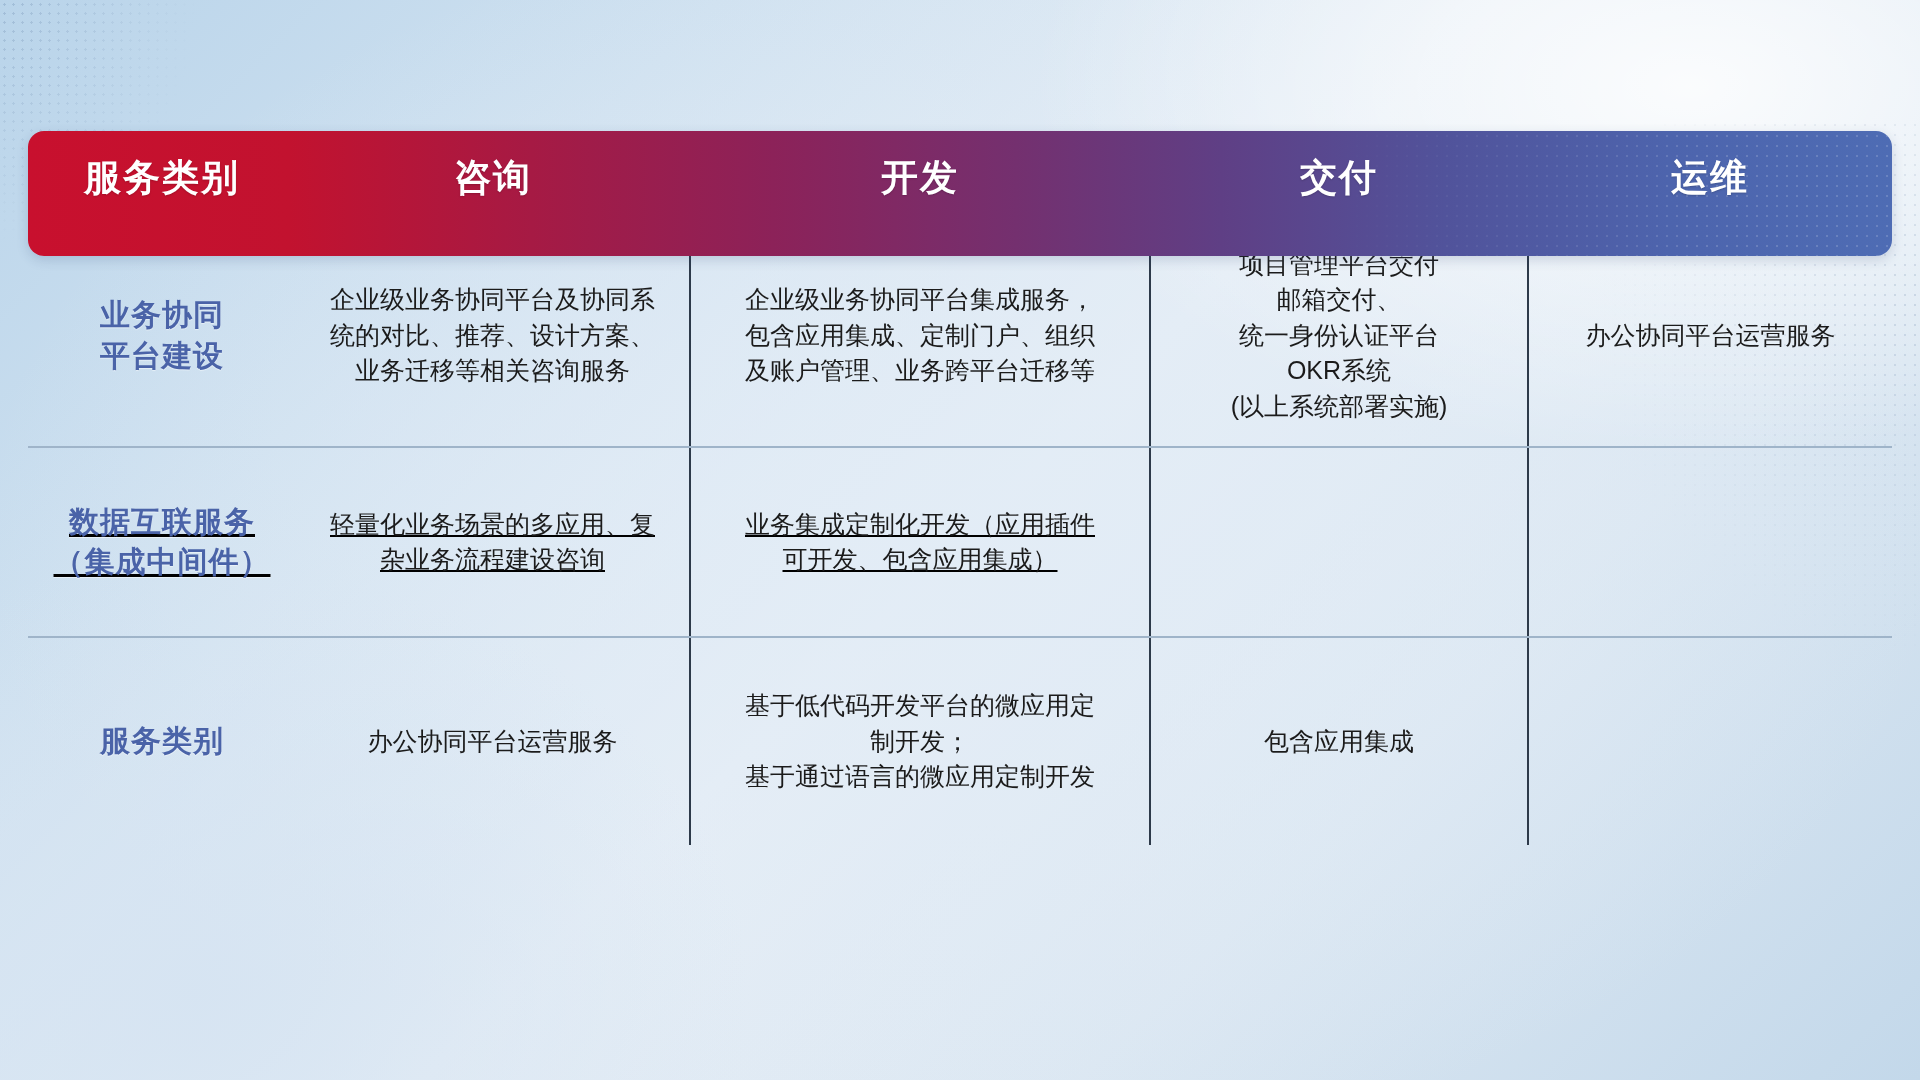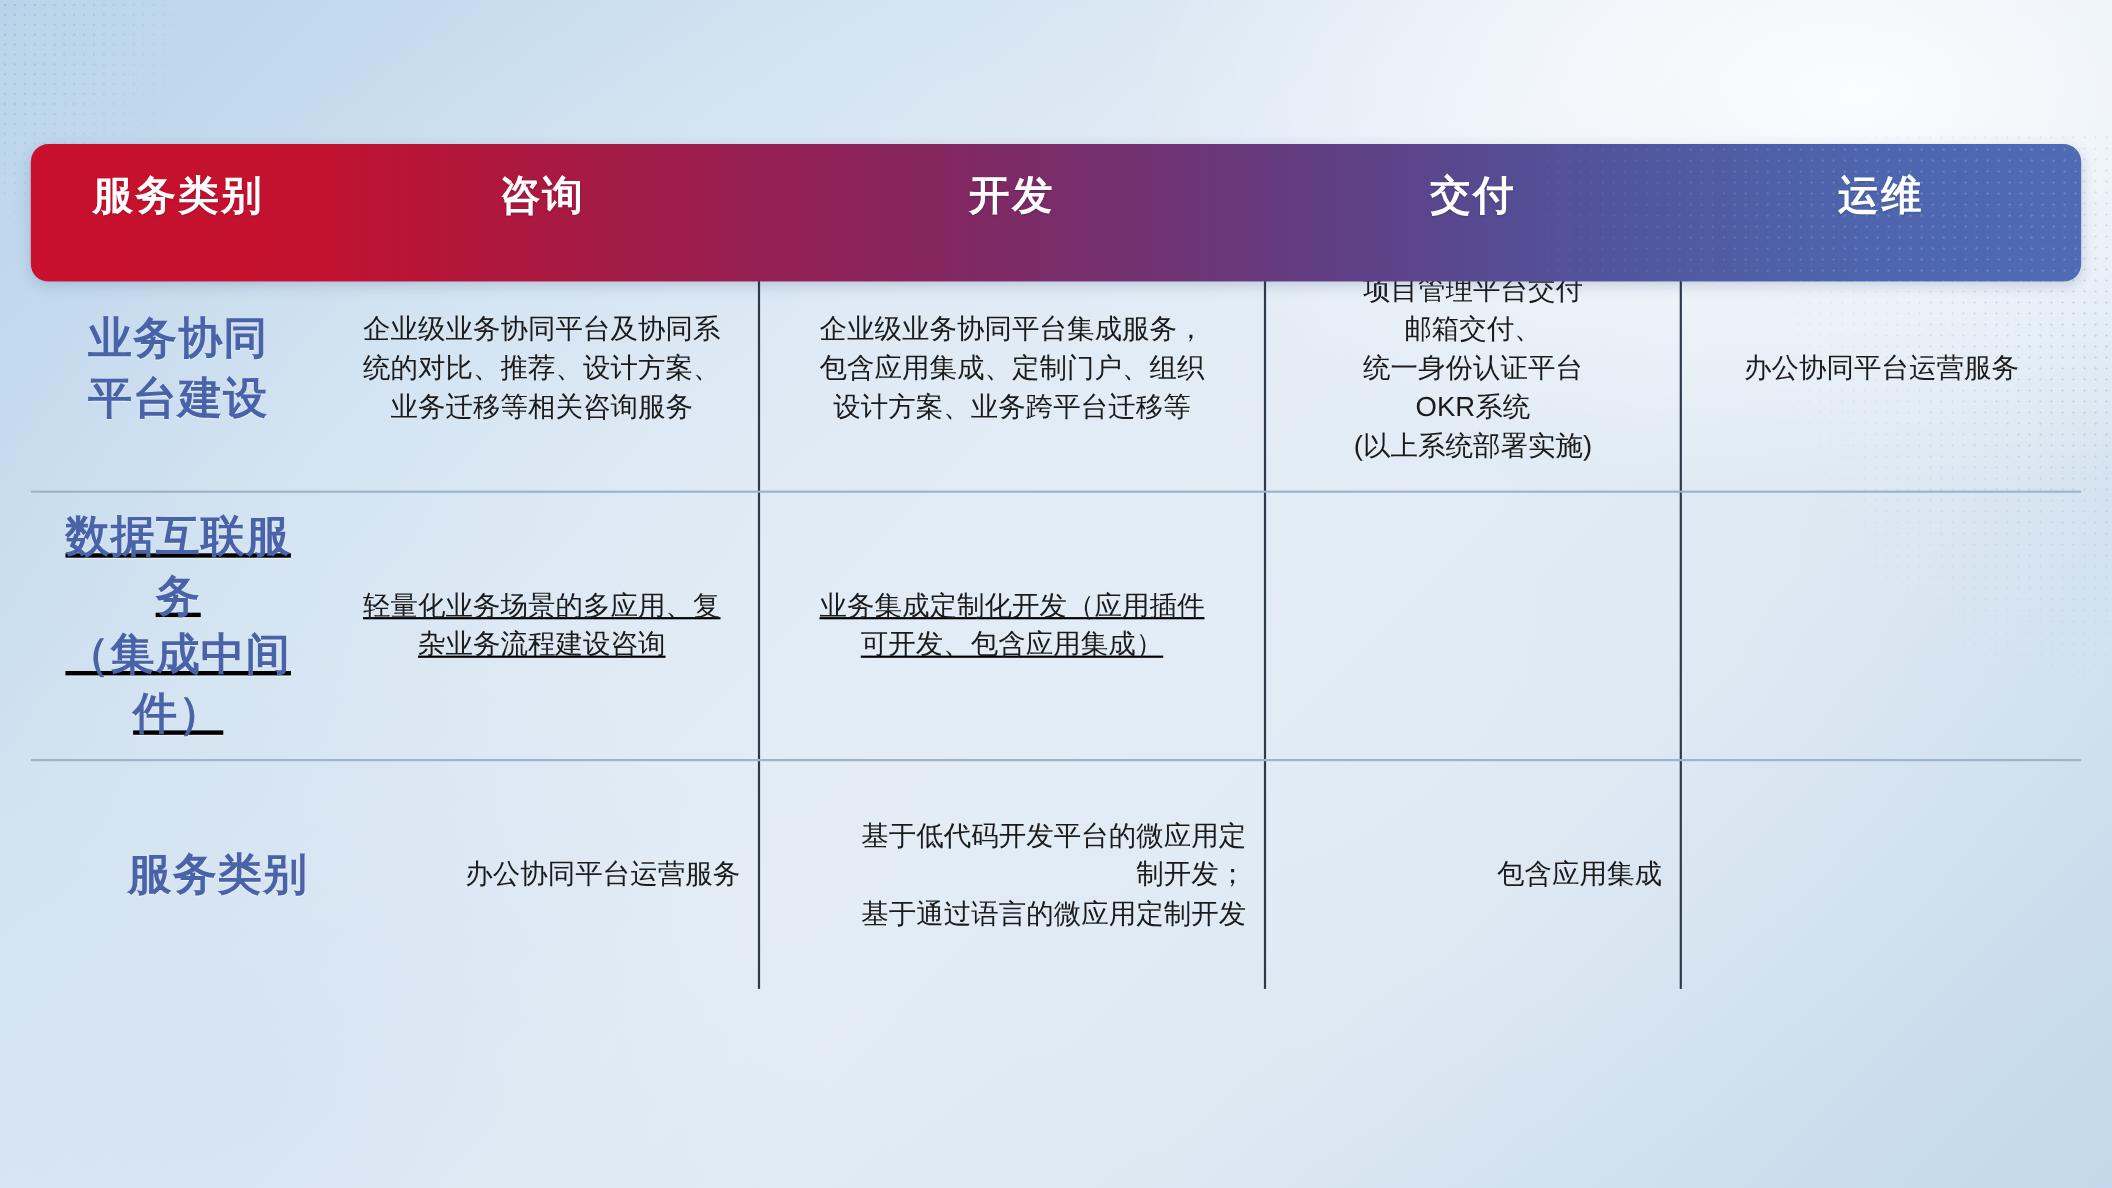--- a/index.html
+++ b/index.html
@@ -125,32 +125,31 @@
     font-size: 25px;
     line-height: 1.42;
     border-right: 2px solid #2d3a4a;
     border-bottom: 2px solid #9fb4c9;
     background: transparent;
     word-break: break-word;
   }
   .body-row td.cat {
     color: #4a63a8;
     font-weight: bold;
-    font-size: 40px;
+    font-size: 30px;
     line-height: 1.34;
     letter-spacing: 1px;
     border-right: none;
     text-shadow: 0 1px 1px rgba(255,255,255,0.5);
   }
   .body-row td.last {
     border-right: none;
   }
   .body-row:last-child td {
     border-bottom: none;
-    text-align: right;
   }
 
   .r1 { height: 222px; }
   .r2 { height: 190px; text-decoration: underline; }
   .r3 { height: 208px; }
 
   .cell-text {
     display: block;
     white-space: pre-line;
   }
@@ -197,21 +196,21 @@
 平台建设</span>
           </td>
           <td>
             <span class="cell-text">企业级业务协同平台及协同系
 统的对比、推荐、设计方案、
 业务迁移等相关咨询服务</span>
           </td>
           <td>
             <span class="cell-text">企业级业务协同平台集成服务，
 包含应用集成、定制门户、组织
-设计方案、业务跨平台迁移等</span>
+及账户管理、业务跨平台迁移等</span>
           </td>
           <td>
             <span class="cell-text">项目管理平台交付
 邮箱交付、
 统一身份认证平台
 OKR系统
 (以上系统部署实施)</span>
           </td>
           <td class="last">
             <span class="cell-text">办公协同平台运营服务</span>

